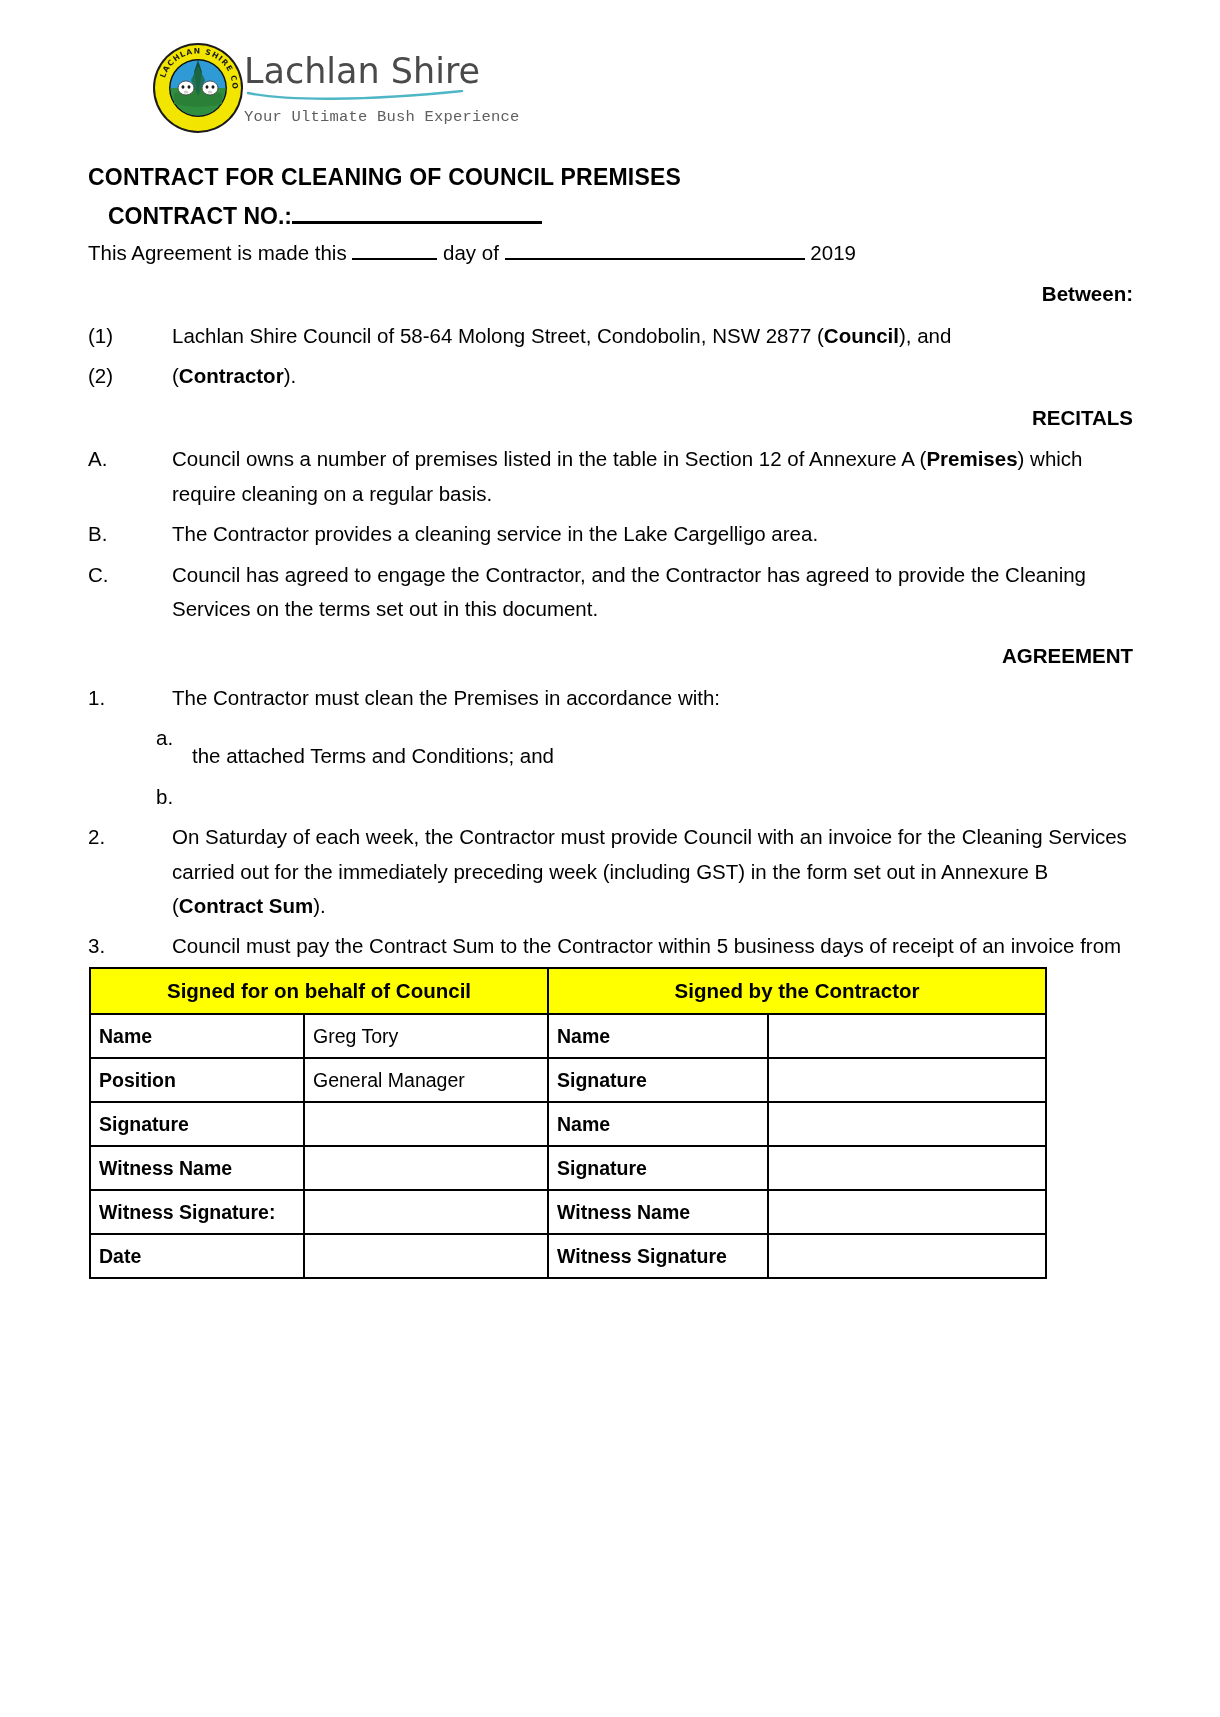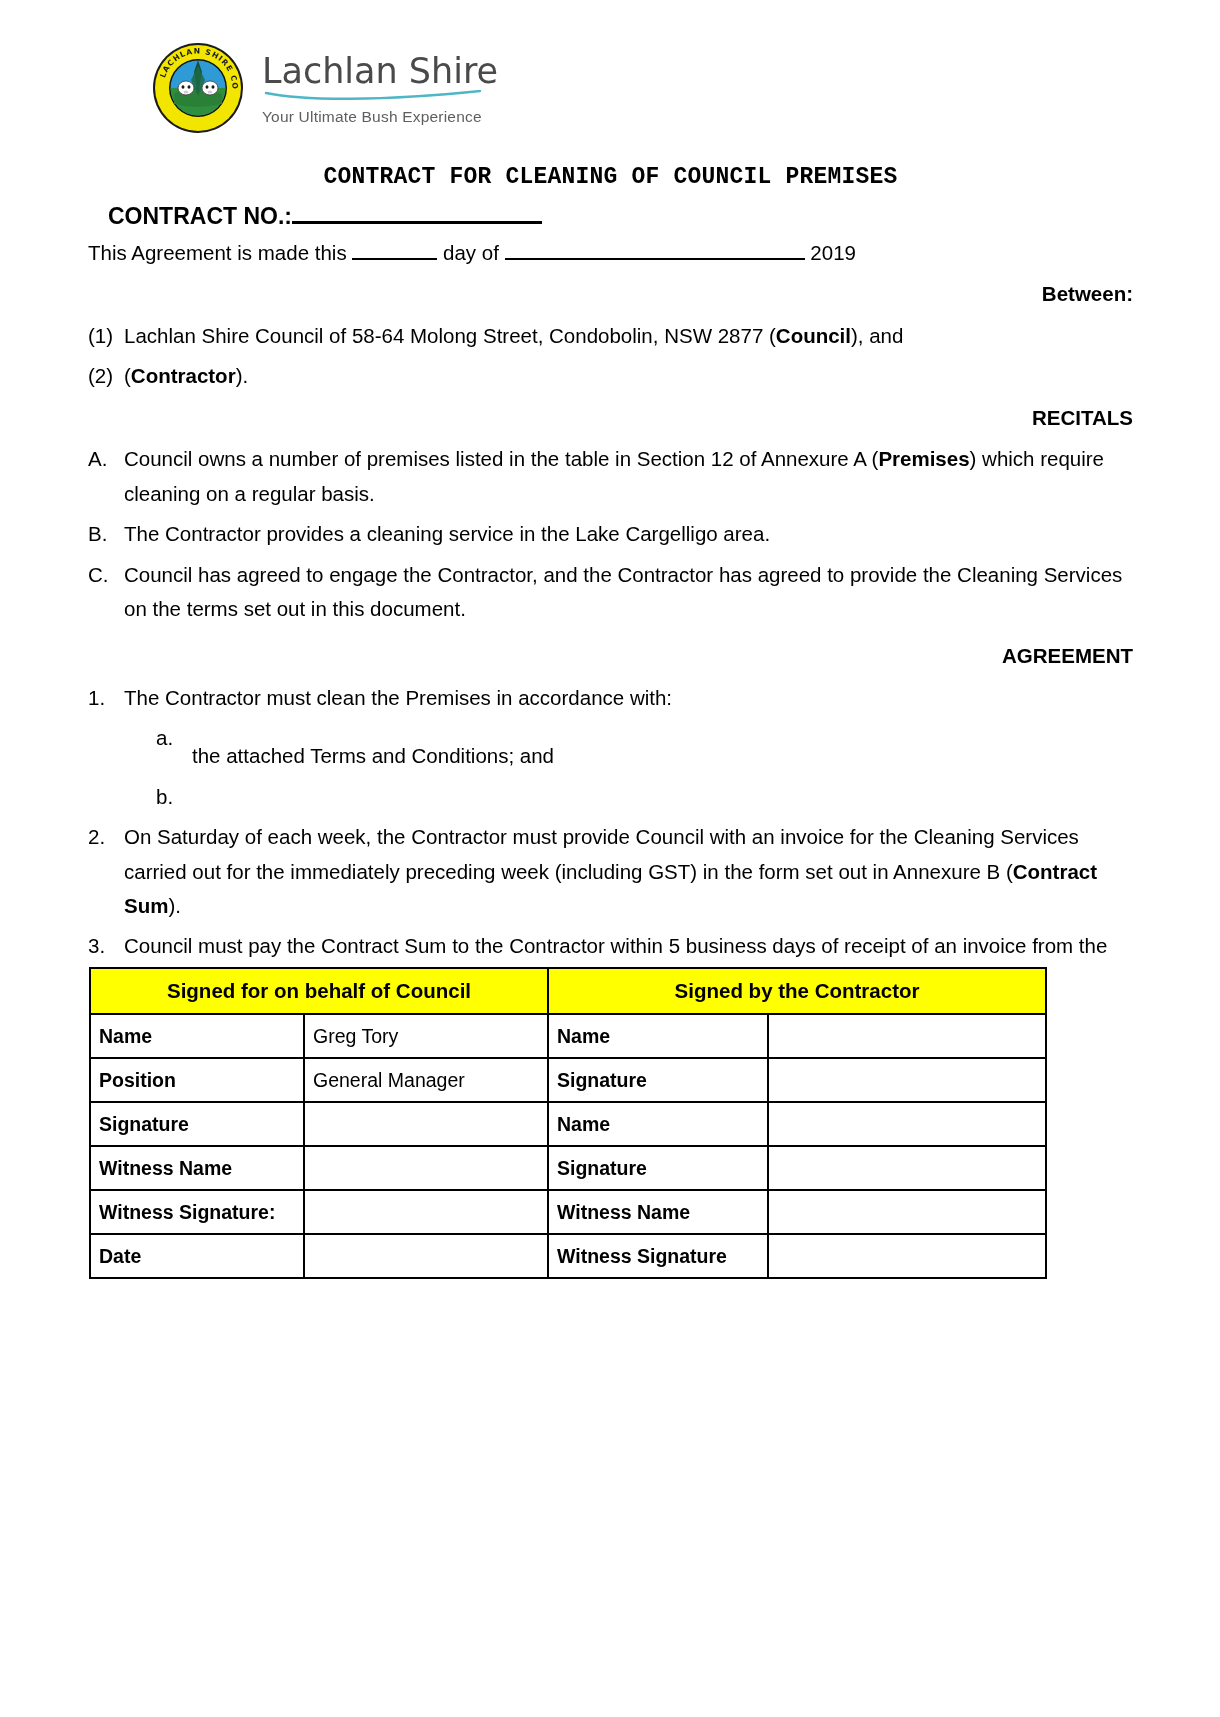--- a/index.html
+++ b/index.html
@@ -34,59 +34,57 @@
     align-items: center;
   }
   .seal {
     width: 92px;
     height: 92px;
     position: relative;
     flex: 0 0 auto;
   }
   .seal svg { display: block; }
   .wordmark {
-    margin-left: 18px;
     padding-top: 4px;
   }
   .wordmark-main {
     font-family: "DejaVu Sans", sans-serif;
     font-size: 35px;
     font-weight: 400;
     color: #4a4a4a;
     letter-spacing: 0px;
     line-height: 1.0;
     white-space: nowrap;
   }
   .swoosh {
     width: 218px;
     height: 12px;
     margin: 1px 0 2px 2px;
   }
   .wordmark-sub {
-    font-family: Liberation Sans, sans-serif;
+    font-family: Liberation Mono, monospace;
     font-size: 15.5px;
     color: #5e5e5e;
     white-space: nowrap;
     letter-spacing: 0.2px;
   }
 
   
   .content {
     position: absolute;
     left: 88px;
     top: 160px;
     width: 1045px;
   }
   .title-line {
-    text-align: center;
+    text-align: left;
     font-size: 23px;
     font-weight: bold;
     letter-spacing: 0.2px;
     line-height: 1.5;
-    font-family: Liberation Mono, monospace;
   }
   .title-line2 {
     font-size: 23px;
     font-weight: bold;
     line-height: 1.5;
     margin-top: 4px;
     padding-left: 20px;
   }
   .blank-ul {
     display: inline-block;
@@ -122,21 +120,21 @@
   .listitem {
     display: flex;
     font-size: 20.5px;
     line-height: 1.68;
     padding: 3px 0;
   }
   .listitem .marker {
     flex: 0 0 auto;
     width: 36px;
   }
-  .listitem .body { flex: 1 1 auto; }
+  .listitem .body { flex: 1 1 auto; margin-left: 48px; }
 
   .sublist {
     display: flex;
     font-size: 20.5px;
     line-height: 1.68;
     padding: 3px 0;
     padding-left: 68px;
   }
   .sublist .marker { flex: 0 0 auto; width: 36px; }
   .sublist .body { flex: 1 1 auto; margin-top: 18px; }

